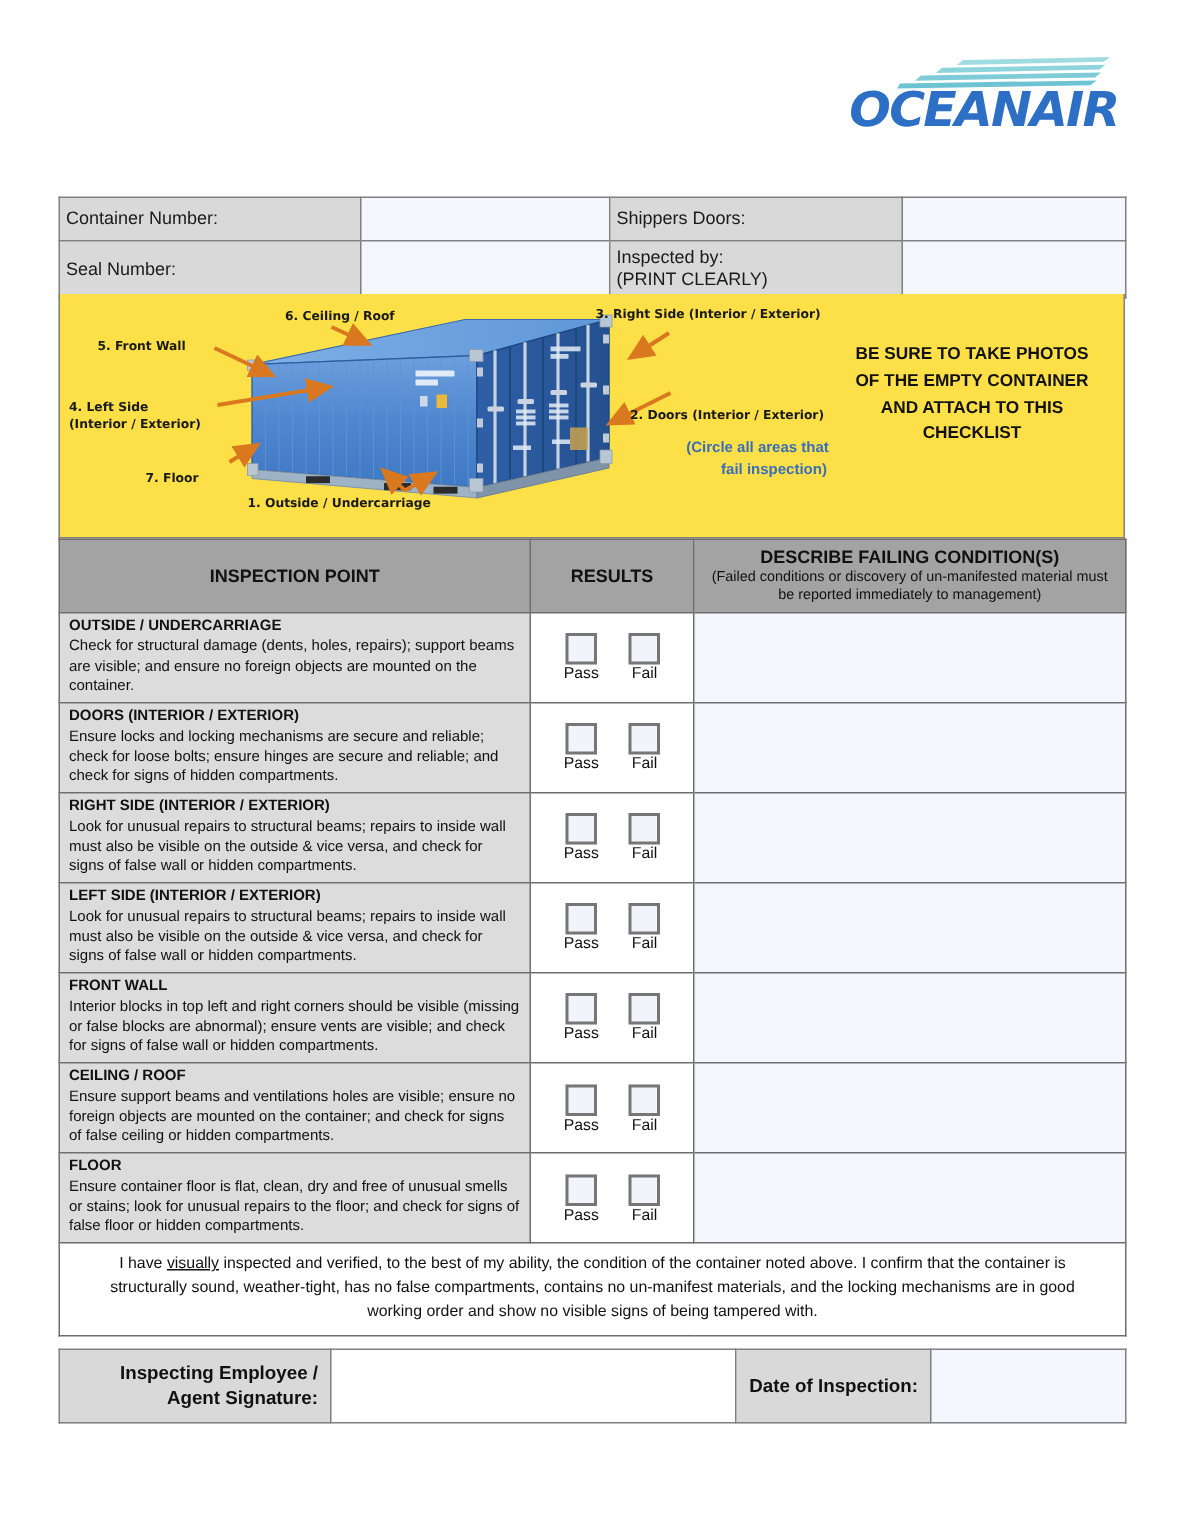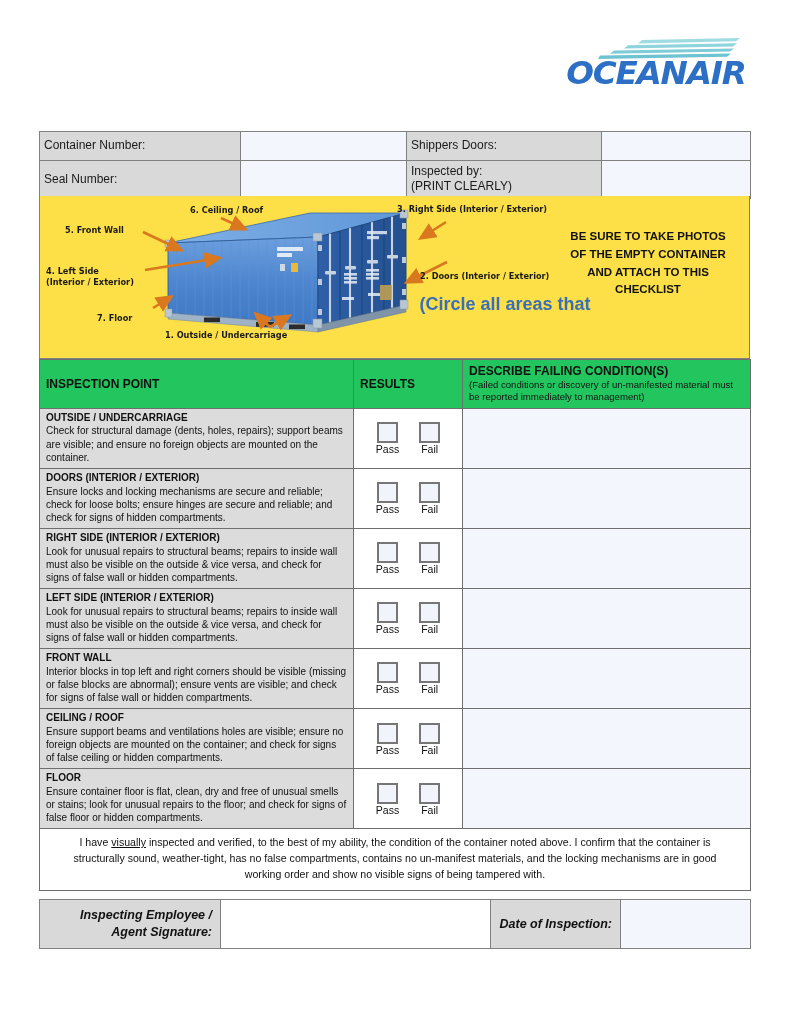--- a/index.html
+++ b/index.html
@@ -66,30 +66,30 @@
     white-space: nowrap;
   }
   .note-box {
     position: absolute; left: 528px; top: 32px; width: 160px;
     text-align: center; font-size: 11.5px; font-weight: 700;
     line-height: 1.55; color: #111;
   }
   .circle-note {
     position: absolute; left: 370px; top: 95px; width: 190px;
     text-align: center; color: #3A6FB8;
-    font-size: 18px; font-weight: 700; line-height: 1.5;
+    font-size: 10px; font-weight: 700; line-height: 1.5;
   }
   .circle-note span { display:block; }
   .circle-note .l2 { padding-left: 22px; }
 
   
   #insp-table { left: 39px; top: 359px; width: 711px; }
   #insp-table td { border: 1px solid #6e6e6e; }
   .hd {
-    background: #22c55e; font-weight: 700;
+    background: #a3a3a3; text-align: center; font-weight: 700;
     font-size: 12px; padding: 4px 6px; color:#111;
   }
   .hd .sub { font-weight: 400; font-size: 9.6px; line-height: 1.3; display:block; margin-top:1px;}
   .pt-cell {
     background: #dcdcdc; padding: 3px 6px 4px 6px; vertical-align: top;
   }
   .pt-title { font-weight: 700; font-size: 10px; line-height: 1.25; color:#111; }
   .pt-desc { font-size: 10px; line-height: 1.32; color:#111; margin-top: 0px; }
   .res-cell { background:#ffffff; text-align: center; vertical-align: middle; padding: 4px 0; }
   .res-inner { display: flex; justify-content: center; gap: 20px; }
@@ -102,21 +102,21 @@
   .desc-cell { background: #f4f6fd; }
 
   
   .attest {
     padding: 6px 14px 7px 14px; background:#fff;
     text-align: center; font-size: 10.6px; line-height: 1.5; color:#111;
   }
   .attest u { text-decoration: underline; }
 
   
-  #sig-table { left: 39px; top: 899px; width: 711px; font-style: italic; }
+  #sig-table { left: 39px; top: 899px; width: 711px; }
   #sig-table td { height: 49px; }
   .sig-lbl {
     background:#d9d9d9; text-align:right; padding: 3px 8px 3px 4px;
     font-size: 12.5px; font-weight: 700; line-height: 1.35; color:#111;
   }
   .sig-blank { background:#ffffff; }
 </style>
 </head>
 <body>
 
@@ -293,20 +293,21 @@
     <div class="dlabel" style="left:25px;  top:29px;">5. Front Wall</div>
     <div class="dlabel" style="left:6px;   top:70px;">4. Left Side</div>
     <div class="dlabel" style="left:6px;   top:81px;">(Interior / Exterior)</div>
     <div class="dlabel" style="left:57px;  top:117px;">7. Floor</div>
     <div class="dlabel" style="left:125px; top:134px;">1. Outside / Undercarriage</div>
     <div class="dlabel" style="left:357px; top:8px;">3. Right Side (Interior / Exterior)</div>
     <div class="dlabel" style="left:380px; top:37px;margin-top:38px;">2. Doors (Interior / Exterior)</div>
 
     <div class="circle-note">
       <span>(Circle all areas that</span>
+      <span class="l2">fail inspection)</span>
     </div>
 
     <div class="note-box">BE SURE TO TAKE PHOTOS OF THE EMPTY CONTAINER AND ATTACH TO THIS CHECKLIST</div>
   </div>
 
   <table class="tbl" id="insp-table">
     <colgroup>
         <col style="width:314px">
         <col style="width:109px">
         <col style="width:288px">

